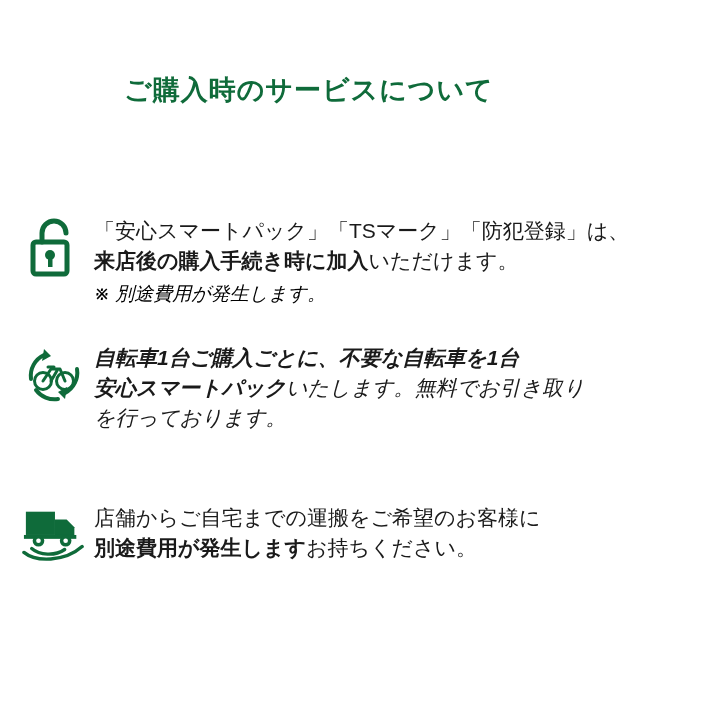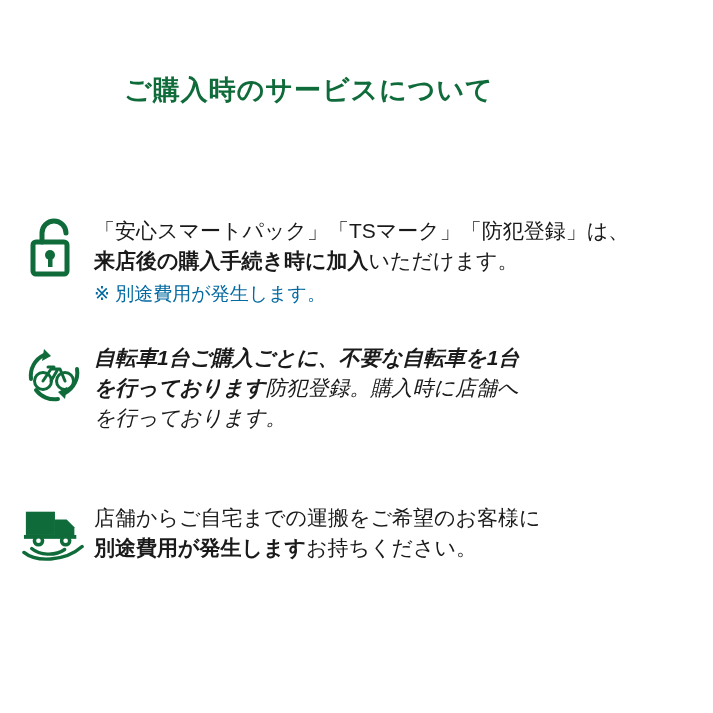--- a/index.html
+++ b/index.html
@@ -53,23 +53,24 @@
     line-height: 1.42;
     color: #1a1a1a;
     white-space: nowrap;
   }
   .line.bold, .b {
     font-weight: bold;
   }
   .note {
     font-size: 19px;
     line-height: 1.5;
-    color: #0369a1;
+    color: #000000;
     margin-top: 4px;
     white-space: nowrap;
+    font-style: italic;
   }
 
   
   #item-smartpack { left: 22px; top: 168px; width: 670px; }
   #item-tradein   { left: 22px; top: 295px; width: 670px; font-style: italic; }
   #item-servicecar{ left: 22px; top: 455px; width: 670px; }
   svg { display: block; }
 </style>
 </head>
 <body>
@@ -110,21 +111,21 @@
         <circle cx="41" cy="38" r="8.5" fill="none" stroke="#0f6b3a" stroke-width="3"></circle>
         <path d="M19 38 L27 26 L36 26 L41 38 M27 38 L34 26" fill="none" stroke="#0f6b3a" stroke-width="3" stroke-linejoin="round" stroke-linecap="round"></path>
         <path d="M24 24 L30 24" stroke="#0f6b3a" stroke-width="3" stroke-linecap="round"></path>
       </svg>
     </div>
     <div class="text-box">
       <div class="line bold">
         <span>自転車1台ご購入ごとに、不要な自転車を1台</span>
       </div>
       <div class="line">
-        <span class="b">を行っております</span><span>防犯登録。購入時に店舗へ</span>
+        <span class="b">安心スマートパック</span><span>いたします。無料でお引き取り</span>
       </div>
       <div class="line">
         <span>を行っております。</span>
       </div>
     </div>
   </div>
 
   <div class="item" id="item-servicecar">
     <div class="icon-box">
       <svg width="66" height="62" viewBox="0 0 66 62" aria-hidden="true">

